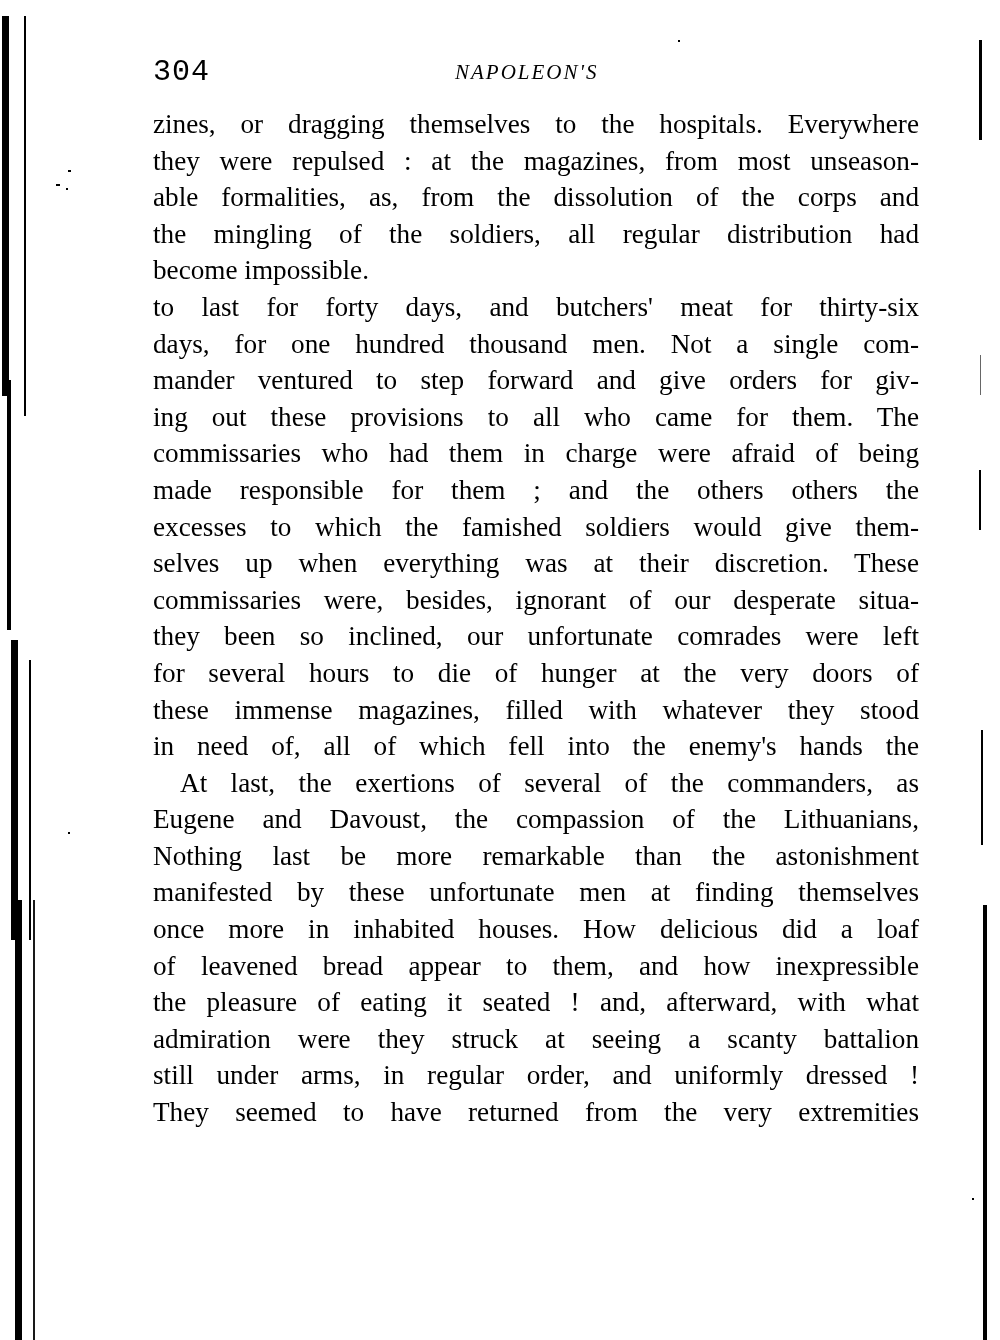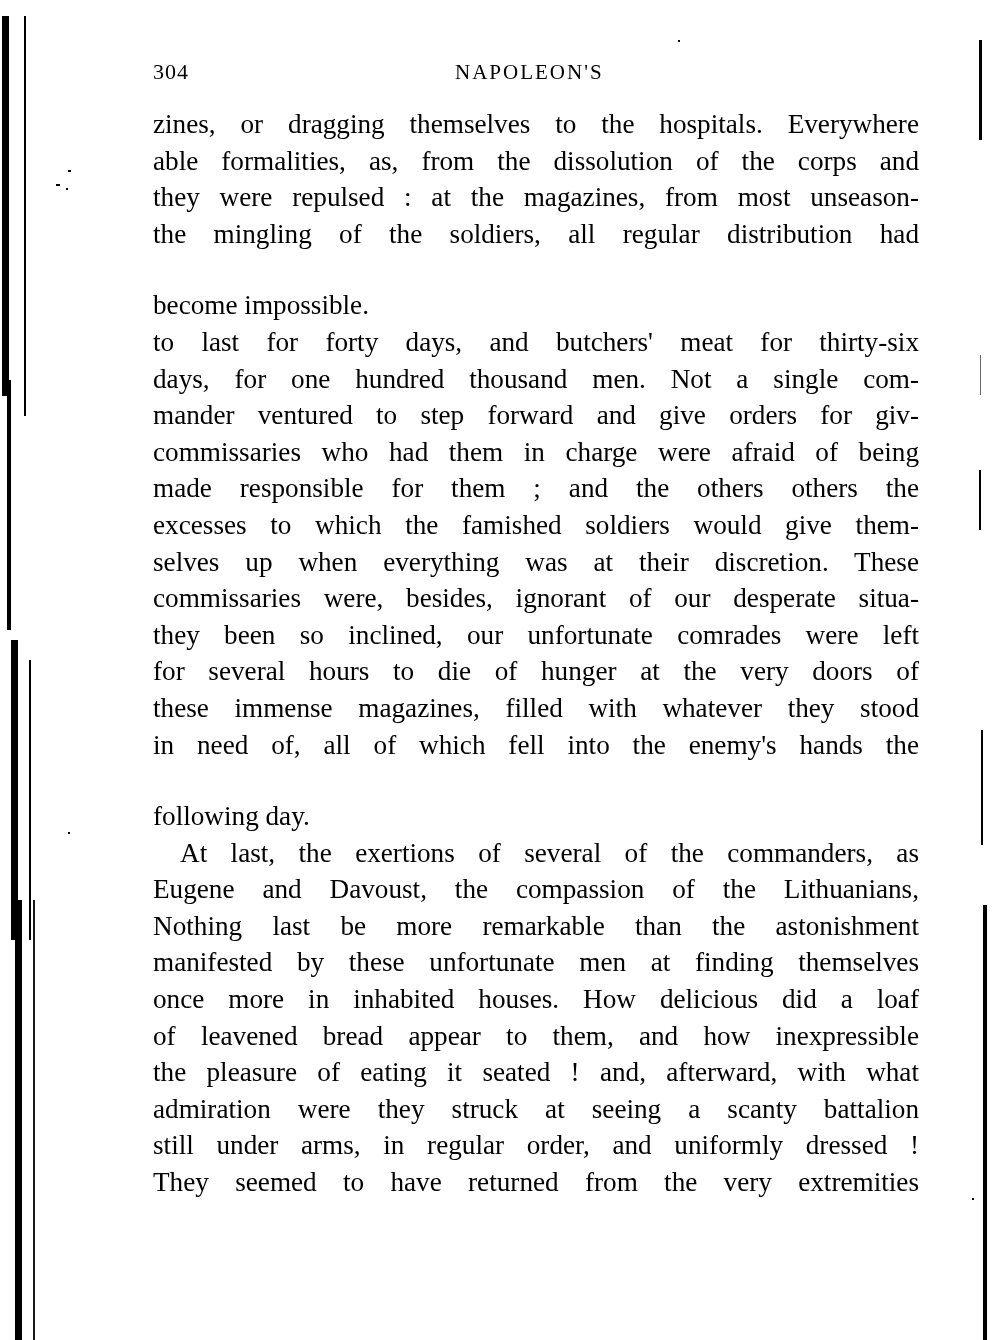--- a/index.html
+++ b/index.html
@@ -44,48 +44,48 @@
     .running-head {
       position: relative;
       height: 40px;
       font-size: 26px;
       line-height: 40px;
     }
     .page-number {
       position: absolute;
       left: 0;
       top: 0;
-      font-family: Liberation Serif, serif;
-      font-size: 22px;
+      font-family: Liberation Mono, monospace;
+      font-size: 30px;
       letter-spacing: 1px;
     }
     .page-title {
       position: absolute;
       left: 302px;
       top: 0;
+      font-style: italic;
       font-size: 21px;
       letter-spacing: 2px;
     }
     .body-text {
       margin-top: 14px;
       font-size: 27.2px;
       line-height: 36.6px;
       text-align: justify;
       text-align-last: auto;
     }
     .line {
       display: block;
       text-align: justify;
       text-align-last: justify;
       white-space: nowrap;
       height: 36.6px;
     }
     .line.last {
       text-align-last: left;
-      margin-top: 35px;
     }
     .line.indent {
       padding-left: 27px;
     }
   </style>
 </head>
 <body>
 
 <div class="edge edge-left-thick-1"></div>
 <div class="edge edge-left-thick-2"></div>
@@ -107,39 +107,39 @@
 <div class="speck" style="left:678px;top:40px;width:2px;height:2px;"></div>
 
 <div class="page">
   <div class="running-head">
     <span class="page-number">304</span>
     <span class="page-title">NAPOLEON'S</span>
   </div>
   <div class="body-text" id="body-text">
       <div>
         <span class="line">zines, or dragging themselves to the hospitals.  Everywhere</span>
+        <span class="line">they were repulsed :  at the magazines, from most unseason-</span>
         <span class="line">able formalities, as, from the dissolution of the corps and</span>
-        <span class="line">they were repulsed :  at the magazines, from most unseason-</span>
         <span class="line">the mingling of the soldiers, all regular distribution had</span>
         <span class="line last">become impossible.</span>
       </div>
       <div>
         <span class="line">to last for forty days, and butchers' meat for thirty-six</span>
         <span class="line">days, for one hundred thousand men.  Not a single com-</span>
         <span class="line">mander ventured to step forward and give orders for giv-</span>
+        <span class="line">ing out these provisions to all who came for them.  The</span>
         <span class="line">commissaries who had them in charge were afraid of being</span>
         <span class="line">made responsible for them ; and the others others the</span>
         <span class="line">excesses to which the famished soldiers would give them-</span>
         <span class="line">selves up when everything was at their discretion.  These</span>
         <span class="line">commissaries were, besides, ignorant of our desperate situa-</span>
         <span class="line">they been so inclined, our unfortunate comrades were left</span>
         <span class="line">for several hours to die of hunger at the very doors of</span>
         <span class="line">these immense magazines, filled with whatever they stood</span>
         <span class="line">in need of, all of which fell into the enemy's hands the</span>
-        <span class="line last">following day.</span>
       </div>
       <div>
         <span class="line indent">At last, the exertions of several of the commanders, as</span>
         <span class="line">Eugene and Davoust, the compassion of the Lithuanians,</span>
         <span class="line">Nothing last be more remarkable than the astonishment</span>
         <span class="line">manifested by these unfortunate men at finding themselves</span>
         <span class="line">once more in inhabited houses.  How delicious did a loaf</span>
         <span class="line">of leavened bread appear to them, and how inexpressible</span>
         <span class="line">the pleasure of eating it seated ! and, afterward, with what</span>
         <span class="line">admiration were they struck at seeing a scanty battalion</span>

